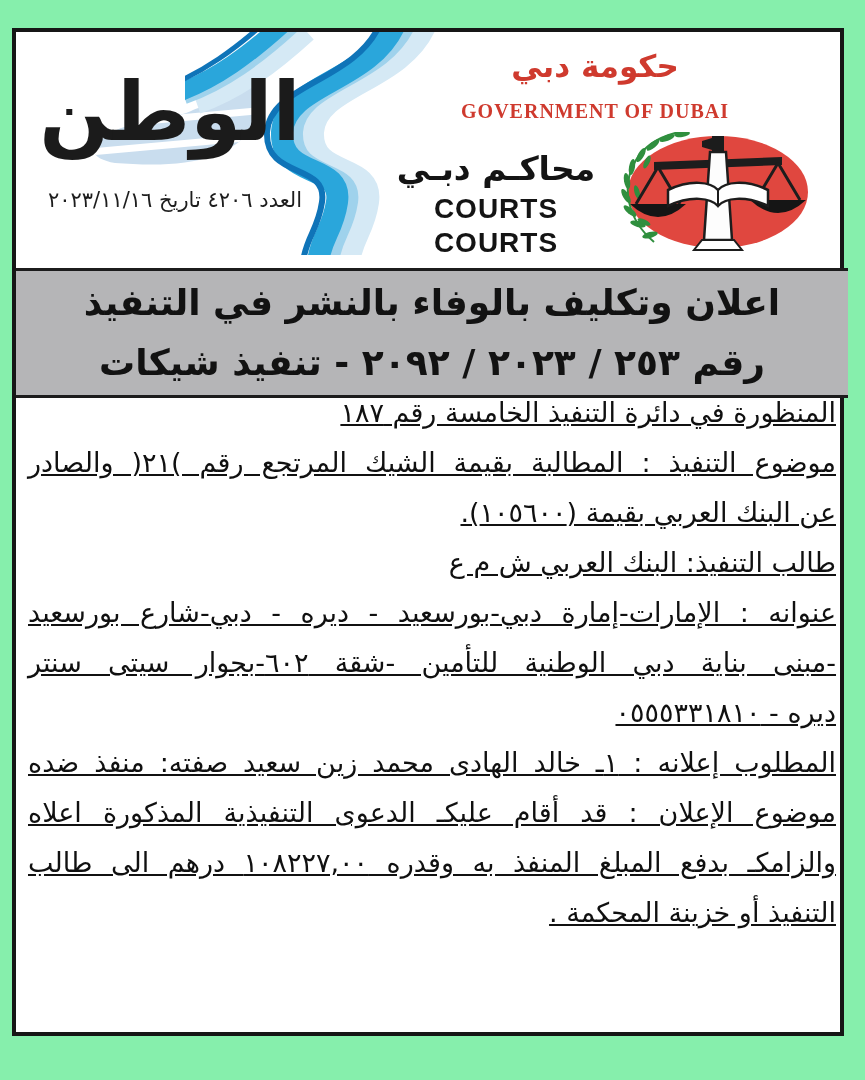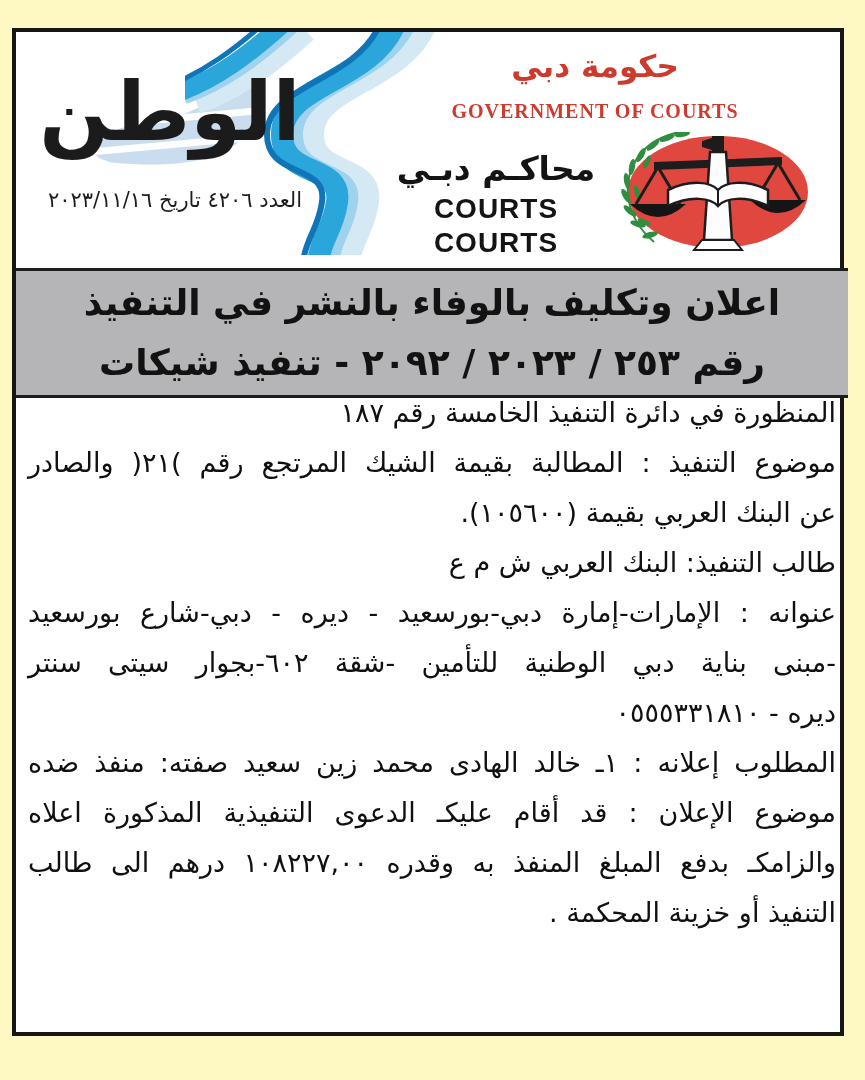--- a/index.html
+++ b/index.html
@@ -1,16 +1,16 @@
 <!DOCTYPE html>
 <html lang="ar"><head>
 <meta charset="utf-8">
 <style>
   html,body{margin:0;padding:0;background:#ffffff;}
-  .page{position:relative;width:865px;height:1080px;background:#fef9c3;overflow:hidden;
+  .page{position:relative;width:865px;height:1080px;background:#86efac;overflow:hidden;
         font-family:"DejaVu Sans",sans-serif;color:#111;}
   .frame{position:absolute;left:12px;top:28px;width:832px;height:1008px;
          border:4px solid #161616;box-sizing:border-box;background:#fff;}
 
   
   .masthead-name{position:absolute;left:28px;top:56px;width:284px;text-align:center;
                  font-size:82px;font-weight:bold;line-height:112px;color:#1b1b1b;z-index:3;}
   .issue-line{position:absolute;left:8px;top:188px;width:334px;text-align:center;
               font-size:21px;color:#1d1d1d;direction:rtl;z-index:3;}
   .map-svg{position:absolute;left:85px;top:55px;z-index:1;}
@@ -31,21 +31,21 @@
 
   
   .band{position:absolute;left:16px;top:268px;width:832px;height:130px;background:#b5b5b7;
         border-top:3px solid #1c1c1c;border-bottom:3px solid #1c1c1c;box-sizing:border-box;
         text-align:center;direction:rtl;z-index:4;}
   .band-line{font-size:36px;font-weight:bold;line-height:60px;color:#121212;}
   .band-line:first-child{margin-top:2px;}
 
   
   .bodytext{position:absolute;left:16px;top:388px;width:832px;padding:0 12px;
-            box-sizing:border-box;direction:rtl;z-index:4;}
+            box-sizing:border-box;direction:rtl;z-index:4;text-decoration:underline;}
   .bline{font-size:27px;line-height:50px;color:#101010;}
   .fill{text-align:justify;text-align-last:justify;}
   .short{text-align:right;}
 </style>
 </head>
 <body>
 
 <div class="page">
   <div class="frame"></div>
 
@@ -79,21 +79,21 @@
       <path d="M 210,-8 C 185,50 100,52 97,100 C 95,148 158,130 152,170 C 148,198 136,205 133,230" stroke="#2aa6db" stroke-width="22"></path>
       <path d="M 210,-8 C 185,50 100,52 97,100 C 95,148 158,130 152,170 C 148,198 136,205 133,230" stroke="#0f74b8" stroke-width="6" transform="translate(-15,0)"></path>
     </g>
   </svg>
 
   <div class="masthead-name">الوطن</div>
   <div class="issue-line">العدد ٤٢٠٦ تاريخ ٢٠٢٣/١١/١٦</div>
 
   <div class="gov">
     <div class="gov-ar">حكومة دبي</div>
-    <div class="gov-en">GOVERNMENT OF COURTS</div>
+    <div class="gov-en">GOVERNMENT OF DUBAI</div>
   </div>
 
   <div class="courts">
     <div class="courts-ar">محاكـم دبـي</div>
     <div class="courts-en">COURTS COURTS</div>
   </div>
 
   <svg class="emblem-svg" width="196" height="120" viewBox="0 0 196 120">
     <ellipse cx="102" cy="60" rx="90" ry="56" fill="#e0473f"></ellipse>
     <g fill="#2f8f3e">

